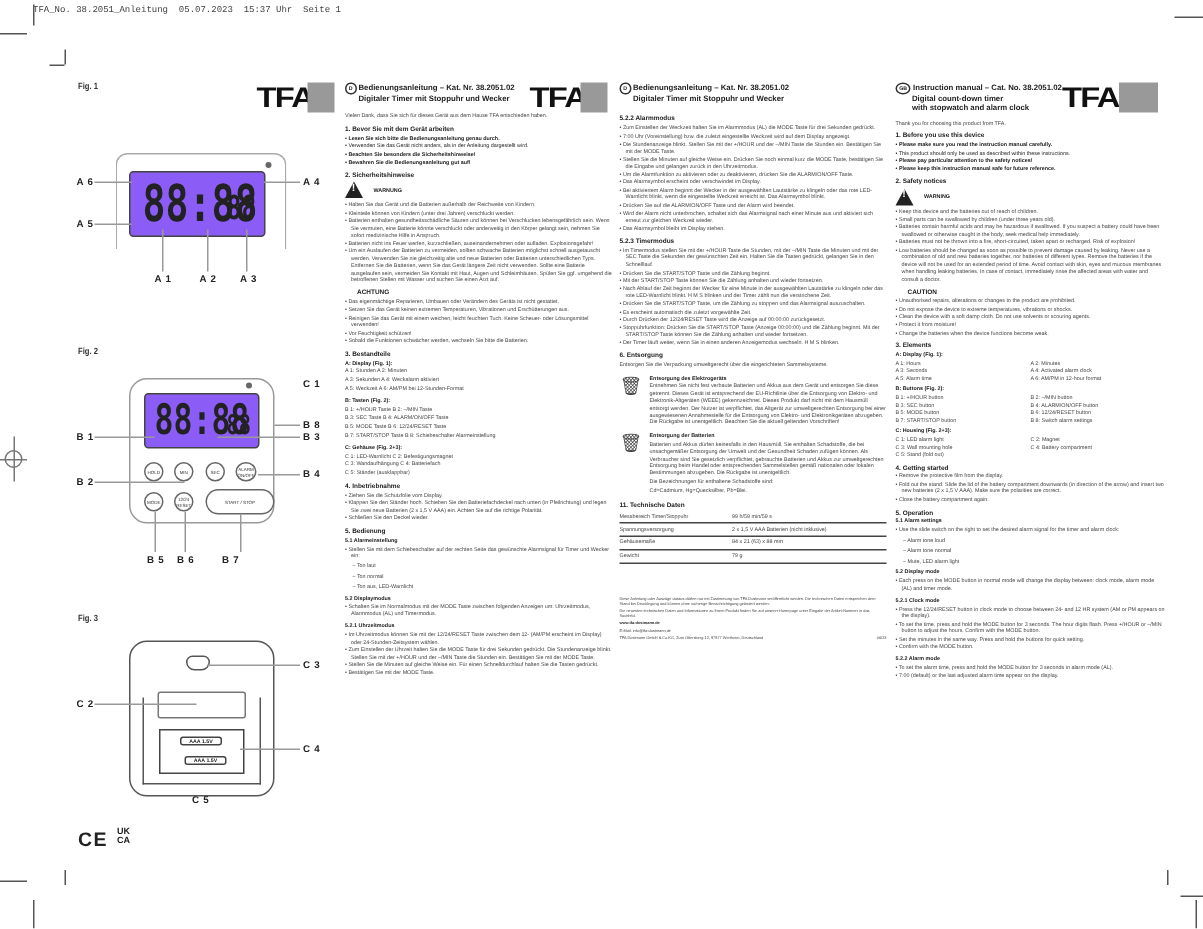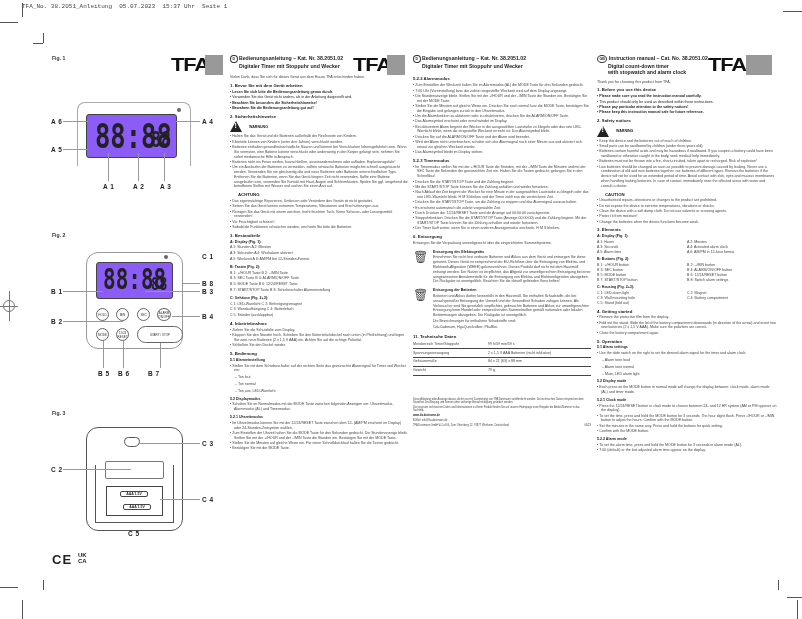--- a/index.html
+++ b/index.html
@@ -3,21 +3,21 @@
 <meta charset="utf-8">
 <style>
 *{box-sizing:border-box;margin:0;padding:0}
 body{width:802px;height:619px;background:#fff;position:relative;overflow:hidden;font-family:"Liberation Sans",sans-serif;color:#222}
 .header-line{position:absolute;left:22px;top:3px;font-family:"Liberation Mono",monospace;font-size:6px;color:#444;white-space:pre}
 .crop{position:absolute;background:#555}
 .fig-label{position:absolute;font-family:"Liberation Sans",sans-serif;font-weight:bold;font-size:6px;color:#333;transform:scaleX(.85);transform-origin:left}
 .callout{position:absolute;font-weight:bold;font-size:6.5px;color:#222;letter-spacing:.5px}
 .lead{position:absolute;height:1px;background:#999}
 .vlead{position:absolute;width:1px;background:#999}
-.logo{position:absolute;height:20px;display:flex;align-items:flex-start}
+.logo{position:absolute;height:20px;display:flex;align-items:center}
 .logo .txt{font-family:"Liberation Sans",sans-serif;font-weight:900;font-size:19px;letter-spacing:-1px;color:#111;transform:scaleX(1.15);transform-origin:left;line-height:1}
 .logo .bar{position:absolute;right:0;top:0;width:18px;height:20px;background:#999}
 .col{position:absolute;font-size:3.6px;line-height:4.8px;color:#444}
 .col .title{font-weight:bold;font-size:5.2px;line-height:6.2px;color:#222}
 .col h4{font-size:4.3px;font-weight:bold;color:#222;margin-top:4px;margin-bottom:1px}
 .col p{margin-bottom:1px}
 .col .b{font-weight:bold;color:#222}
 .col ul{list-style:none}
 .col li{padding-left:4px;text-indent:-4px;margin-bottom:.5px}
 .col li::before{content:"• ";}

